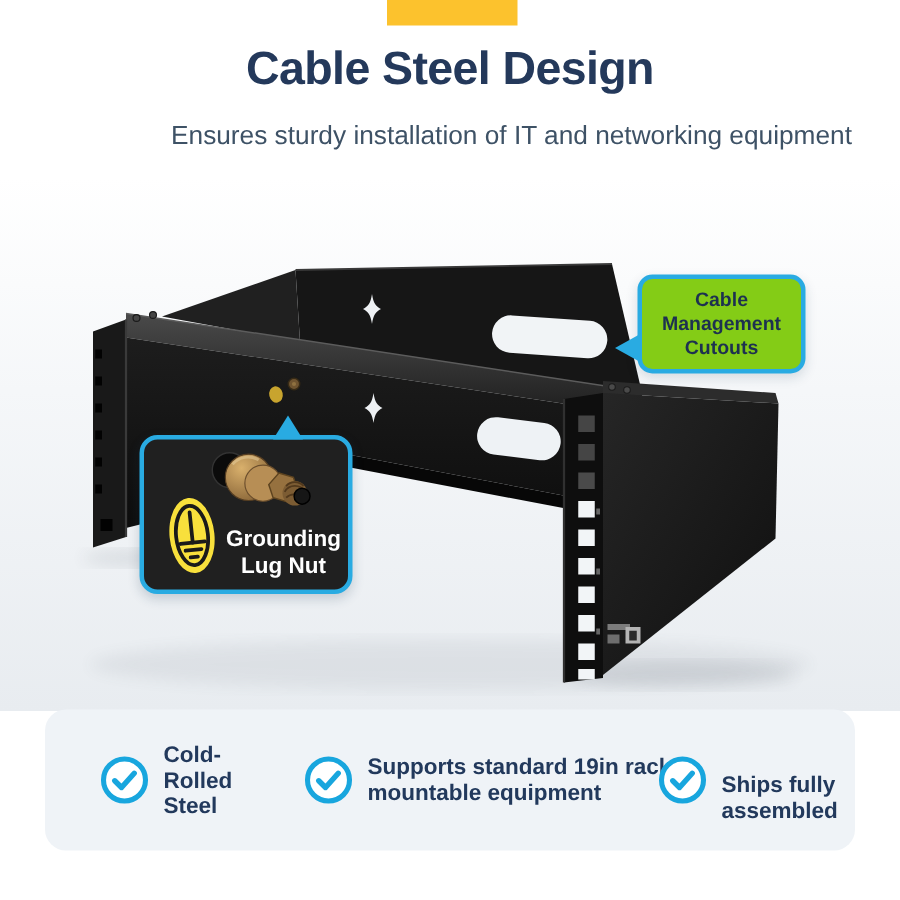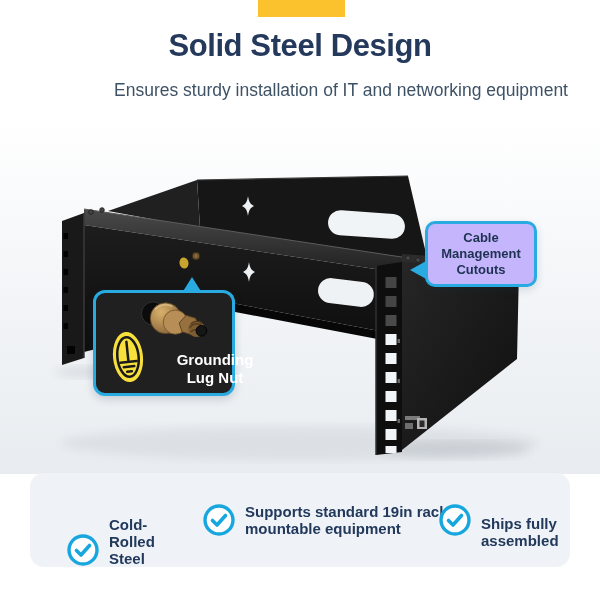--- a/index.html
+++ b/index.html
@@ -14,58 +14,58 @@
   .subtitle{left:0;top:80px;width:600px;text-align:center;font-size:17.5px;color:#3e5266;margin-left:41px;}
 
   
   .bg-grad{left:0;top:118px;width:600px;height:356px;
            background:linear-gradient(180deg,#ffffff 0%,#f5f7f9 40%,#e8ecf0 100%);}
 
   .product-svg{left:0;top:0;width:600px;height:600px;}
 
   
   .callout-cable{left:425px;top:183px;width:112px;height:66px;box-sizing:border-box;
-    background:#c4b5fd;border:3px solid #29abe2;border-radius:10px;
+    background:#84cc16;border:3px solid #29abe2;border-radius:10px;
     display:flex;align-items:center;justify-content:flex-end;text-align:center;
     font-size:13px;font-weight:700;line-height:16px;color:#1d3150;
-    box-shadow:0 3px 8px rgba(30,60,90,0.15);margin-top:38px;}
+    box-shadow:0 3px 8px rgba(30,60,90,0.15);}
   .cable-pointer{left:-18px;top:36px;width:0;height:0;
     border-top:10px solid transparent;border-bottom:10px solid transparent;
     border-right:18px solid #29abe2;}
 
   .callout-ground{left:93px;top:290px;width:142px;height:106px;box-sizing:border-box;
     background:#202020;border:3px solid #29abe2;border-radius:12px;
     box-shadow:0 3px 8px rgba(30,60,90,0.2);}
   .ground-pointer{left:86px;top:-16px;width:0;height:0;
     border-left:10px solid transparent;border-right:10px solid transparent;
     border-bottom:16px solid #29abe2;}
   .lug-photo{left:38px;top:4px;width:100px;height:56px;}
   .ground-icon{left:14px;top:36px;width:36px;height:56px;}
   .ground-label{left:48px;top:58px;width:90px;text-align:center;color:#ffffff;
-    font-size:15px;font-weight:700;line-height:18px;margin-left:26px;}
+    font-size:15px;font-weight:700;line-height:18px;}
 
   
   .features-panel{left:30px;top:473px;width:540px;height:94px;background:#eff3f7;border-radius:14px;}
   .feature{position:absolute;top:0;height:100%;display:flex;align-items:center;gap:9px;}
-  .feature.f1{left:36px;align-items:flex-end;}
+  .feature.f1{left:36px;}
   .feature.f2{left:172px;}
   .feature.f3{left:408px;}
   .check-wrap{width:34px;height:34px;flex:0 0 auto;}
   .feature-label{font-size:15px;font-weight:700;color:#22395c;line-height:17px;}
   .f1 .feature-label{width:84px;}
   .f2 .feature-label{width:212px;}
   .f3 .feature-label{width:96px;margin-top:24px;}
 </style>
 </head>
 <body>
 
 <div class="page">
 
   <div class="abs accent-tab"></div>
-  <div class="abs title">Solid Steel Design</div>
+  <div class="abs title">Cable Steel Design</div>
   <div class="abs subtitle">Ensures sturdy installation of IT and networking equipment</div>
 
   <div class="abs bg-grad"></div>
 
   <svg class="abs product-svg" viewBox="0 0 600 600">
     <defs>
       <linearGradient id="gBar" x1="0" y1="0" x2="0" y2="1">
         <stop offset="0" stop-color="#4a4a4a"></stop>
           <stop offset="1" stop-color="#1d1d1d"></stop>
       </linearGradient>

